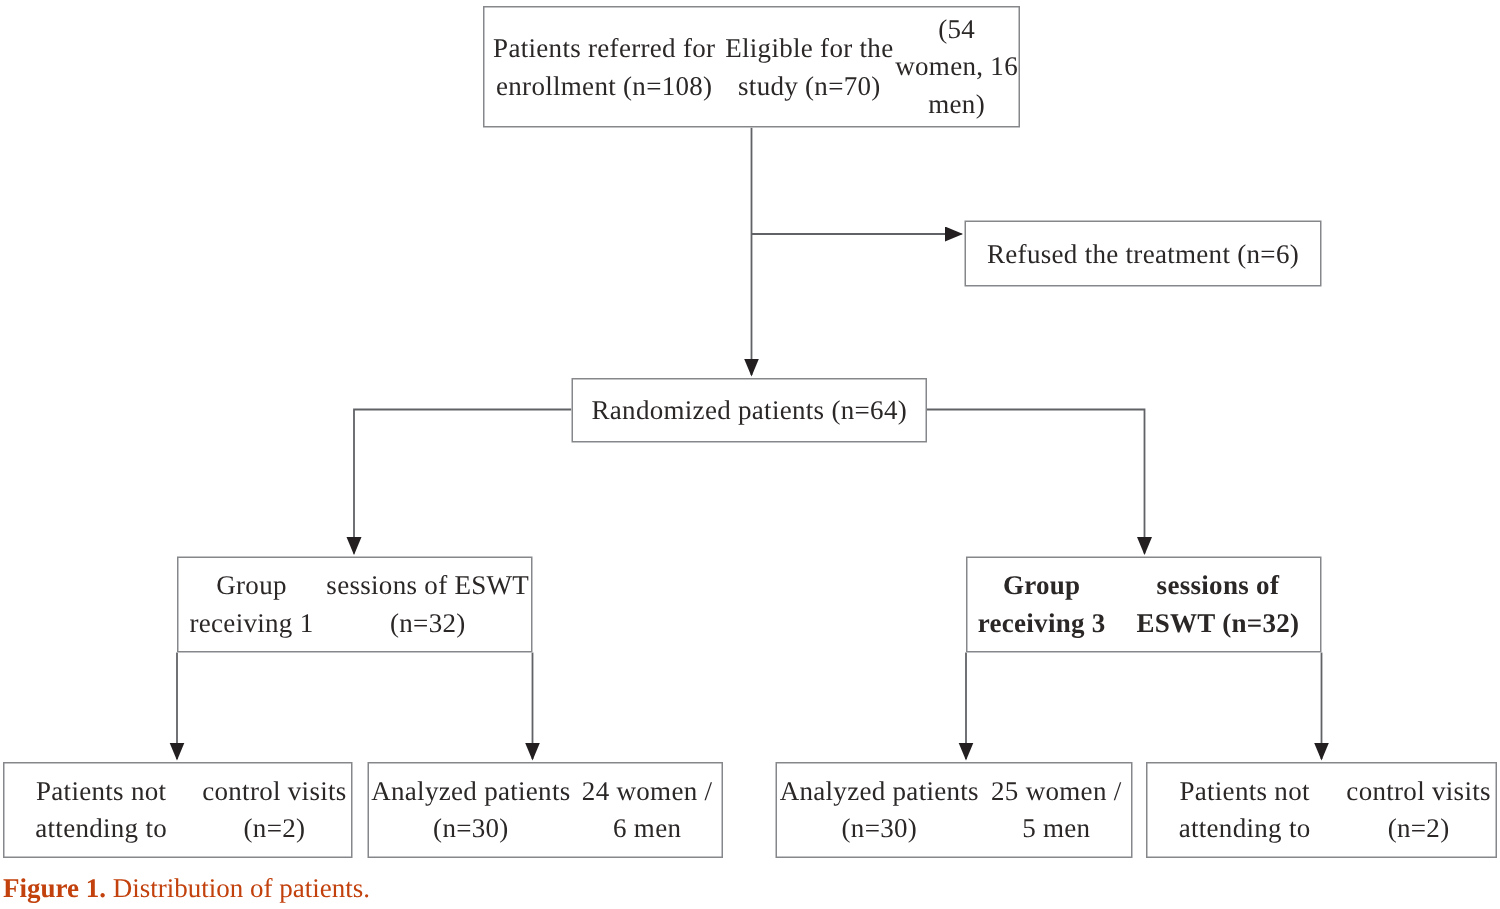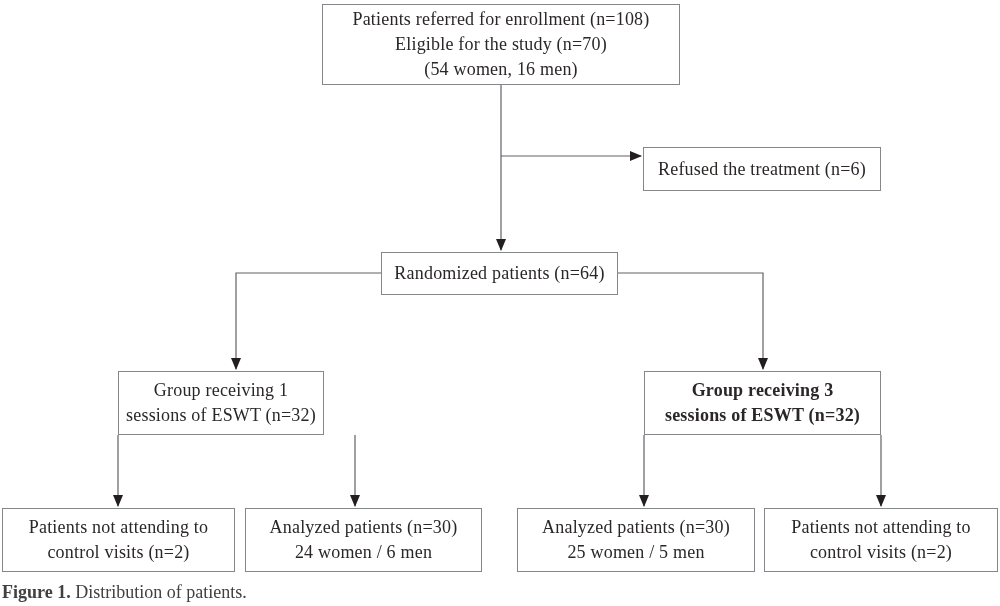--- a/index.html
+++ b/index.html
@@ -30,43 +30,42 @@
     stroke: var(--line-color);
     stroke-width: 1.2;
     fill: none;
   }
   #arrowhead path { fill: var(--arrow-color); }
   .box {
     position: absolute;
     border: 1px solid var(--border-color);
     background: var(--bg-color);
     display: flex;
-    flex-direction: column;
     justify-content: center;
     align-items: center;
     text-align: center;
     color: var(--text-color);
     font-size: 18px;
     line-height: 25px;
     letter-spacing: 0.2px;
   }
   .box-referred   { left: 322px; top: 4px;   width: 358px; height: 81px; }
   .box-refused    { left: 643px; top: 147px; width: 238px; height: 44px; }
   .box-randomized { left: 381px; top: 252px; width: 237px; height: 43px; text-align: center; }
-  .box-group1     { left: 118px; top: 371px; width: 206px; height: 64px; }
+  .box-group1     { left: 118px; top: 371px; width: 237px; height: 64px; }
   .box-group3     { left: 644px; top: 371px; width: 237px; height: 64px; font-weight: bold; }
   .box-na-left    { left: 2px;   top: 508px; width: 233px; height: 64px; }
   .box-an-left    { left: 245px; top: 508px; width: 237px; height: 64px; }
   .box-an-right   { left: 517px; top: 508px; width: 238px; height: 64px; }
   .box-na-right   { left: 764px; top: 508px; width: 234px; height: 64px; }
   .caption {
     position: absolute;
     left: 2px; top: 582px;
     font-size: 18px;
-    color: #404040;
+    color: #c2410c;
   }
   .caption .cap-label { font-weight: bold; }
 </style>
 </head>
 <body>
 
 <div class="diagram">
 
   <svg class="connectors" width="1000" height="606" viewBox="0 0 1000 606" xmlns="http://www.w3.org/2000/svg">
     <defs>

